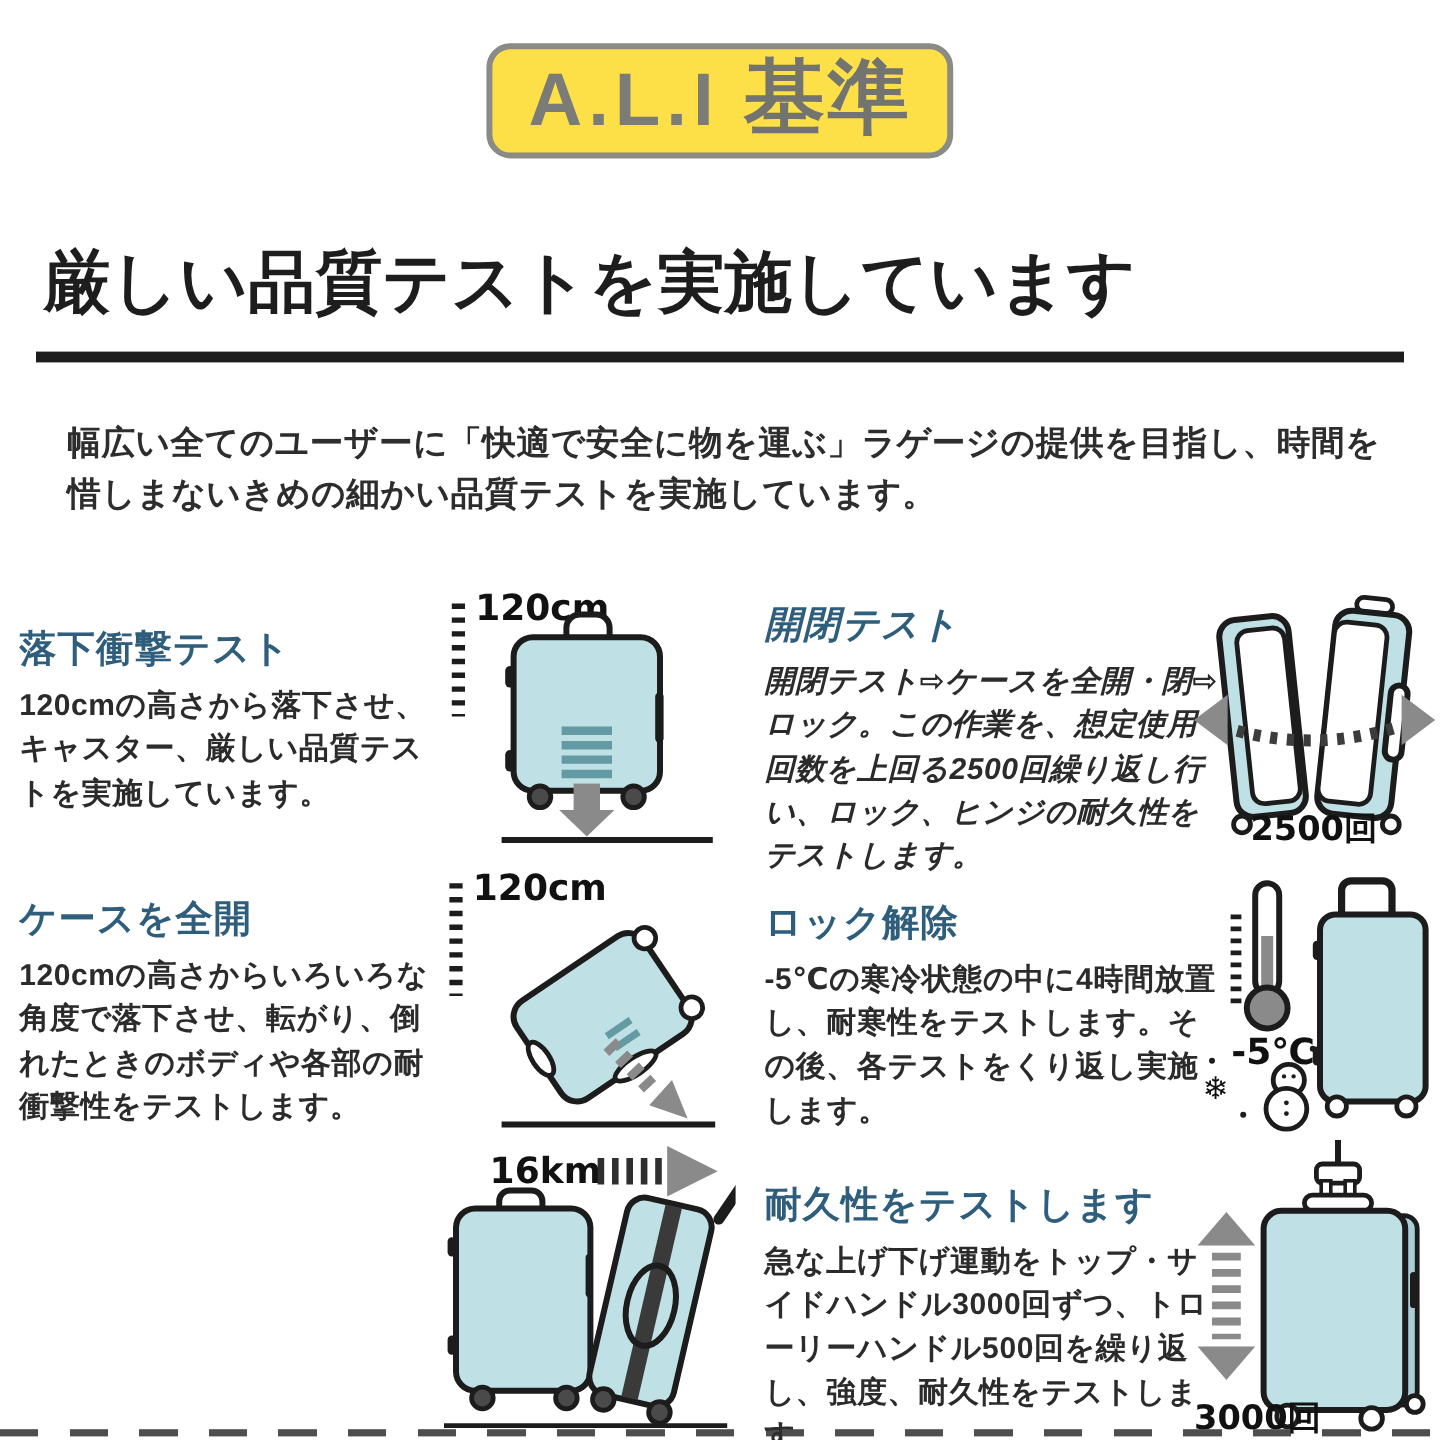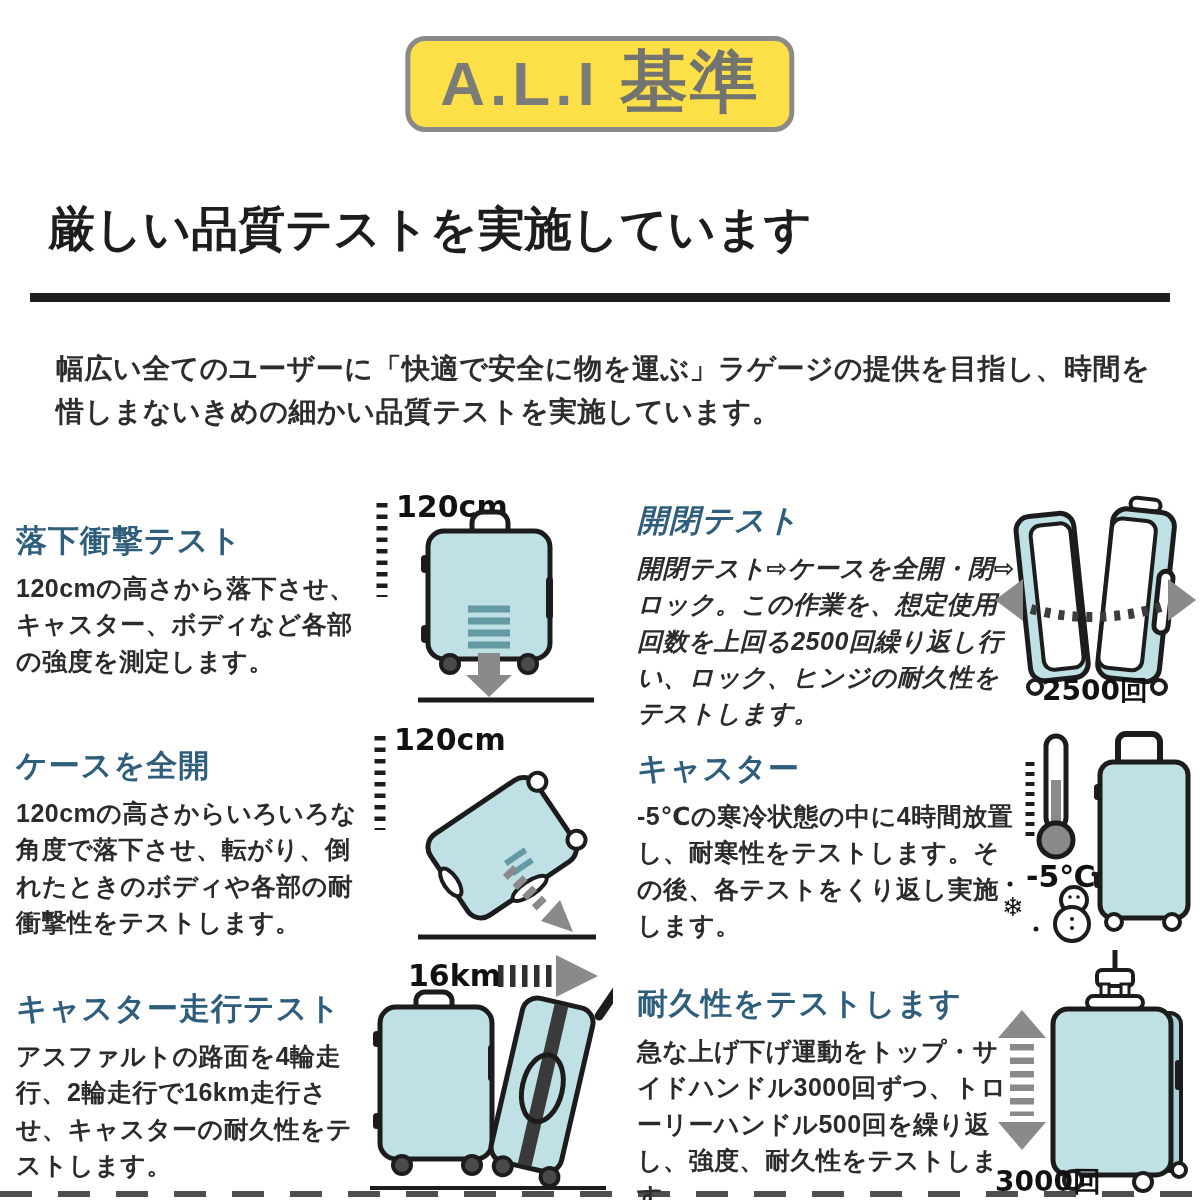--- a/index.html
+++ b/index.html
@@ -5,22 +5,22 @@
   html,body{margin:0;padding:0;background:#ffffff;}
   .sheet{position:relative;width:1200px;height:1200px;background:#ffffff;overflow:hidden;
          font-family:"Liberation Sans","DejaVu Sans",sans-serif;}
   
   .logo-badge{position:absolute;top:36px;left:50%;transform:translateX(-50%);
     border:5px solid #8a8a86;border-radius:20px;padding:6px 30px 12px 30px;
     display:flex;align-items:flex-end;gap:20px;background:#fde047;}
   .logo-brand{font-size:62px;font-weight:800;color:#7b7b77;letter-spacing:5px;line-height:1;}
   .logo-suffix{font-size:68px;font-weight:800;color:#737370;line-height:1;letter-spacing:2px;}
   
-  .main-title{position:absolute;top:198px;left:48px;width:1140px;margin:0;
-    font-size:47px;font-weight:800;color:#1d1d1d;letter-spacing:0px;white-space:nowrap;}
+  .main-title{position:absolute;top:198px;left:36px;width:1140px;margin:0;
+    font-size:56px;font-weight:800;color:#1d1d1d;letter-spacing:0px;white-space:nowrap;}
   .title-underline{position:absolute;top:293px;left:30px;width:1140px;height:9px;background:#1d1d1d;}
   
   .intro{position:absolute;top:336px;left:44px;width:1120px;margin:12px;
     font-size:28px;font-weight:700;color:#2d2d2d;line-height:1.52;letter-spacing:0.5px;}
   
   .test-text{position:absolute;}
   .sec-title{margin:0 0 8px 0;font-size:31px;font-weight:800;color:#2e5e7c;letter-spacing:1px;}
   .sec-body{margin:0;font-size:25px;font-weight:700;color:#2b2b2b;line-height:1.45;letter-spacing:0.5px;}
   .fig{position:absolute;}
   svg text{font-family:"DejaVu Sans","Liberation Sans",sans-serif;font-weight:bold;fill:#111111;}
@@ -37,21 +37,21 @@
     <span class="logo-suffix">基準</span>
   </div>
 
   <h1 class="main-title">厳しい品質テストを実施しています</h1>
   <div class="title-underline"></div>
 
   <p class="intro">幅広い全てのユーザーに「快適で安全に物を運ぶ」ラゲージの提供を目指し、時間を惜しまないきめの細かい品質テストを実施しています。</p>
 
   <div class="test-text" style="left:16px;top:520px;width:345px;">
     <h3 class="sec-title">落下衝撃テスト</h3>
-    <p class="sec-body">120cmの高さから落下させ、キャスター、ボディなど各部の強度を測定します。</p>
+    <p class="sec-body">120cmの高さから落下させ、キャスター、厳しい品質テストを実施しています。</p>
   </div>
 
   <svg class="fig" style="left:362px;top:485px;" width="235" height="220" viewBox="0 0 235 220">
     <line x1="20" y1="18" x2="20" y2="112" stroke="#1c1c1c" stroke-width="11" stroke-dasharray="4.5 7"></line>
     <text x="34" y="32" font-size="30">120cm</text>
     <path d="M110 46 v-8 a11 11 0 0 1 11 -11 h14 a11 11 0 0 1 11 11 v8" fill="#ffffff" stroke="#1c1c1c" stroke-width="5"></path>
     <rect x="66" y="46" width="122" height="128" rx="16" fill="#bfe0e4" stroke="#1c1c1c" stroke-width="5"></rect>
     <rect x="59" y="70" width="8" height="18" rx="4" fill="#1c1c1c"></rect>
     <rect x="59" y="140" width="8" height="18" rx="4" fill="#1c1c1c"></rect>
     <rect x="184" y="92" width="7" height="42" rx="3.5" fill="#1c1c1c"></rect>
@@ -112,21 +112,21 @@
         <line x1="136" y1="146" x2="160" y2="146"></line>
           <line x1="136" y1="158" x2="160" y2="158"></line>
       </g>
     </g>
     <line x1="148" y1="152" x2="184" y2="190" stroke="#8a8a8a" stroke-width="14" stroke-dasharray="7 7"></line>
     <polygon points="181,203 200,182 213,214" fill="#8a8a8a"></polygon>
     <line x1="58" y1="219" x2="236" y2="219" stroke="#1c1c1c" stroke-width="5"></line>
   </svg>
 
   <div class="test-text" style="left:637px;top:748px;width:382px;">
-    <h3 class="sec-title">キャスター</h3>
+    <h3 class="sec-title">ロック解除</h3>
     <p class="sec-body">-5℃の寒冷状態の中に4時間放置し、耐寒性をテストします。その後、各テストをくり返し実施します。</p>
   </div>
 
   <svg class="fig" style="left:1000px;top:722px;" width="198" height="222" viewBox="0 0 198 222">
     <line x1="30" y1="40" x2="30" y2="118" stroke="#1c1c1c" stroke-width="9" stroke-dasharray="4 6"></line>
     <rect x="46" y="14" width="20" height="92" rx="10" fill="#ffffff" stroke="#1c1c1c" stroke-width="5"></rect>
     <rect x="51" y="58" width="10" height="48" fill="#8a8a8a"></rect>
     <circle cx="56" cy="118" r="17" fill="#8a8a8a" stroke="#1c1c1c" stroke-width="5"></circle>
     <text x="26" y="165" font-size="30">-5℃</text>
     <text x="2" y="194" font-size="26">❄</text>
@@ -142,24 +142,20 @@
         <circle cx="72" cy="206" r="2" fill="#1c1c1c"></circle>
     </g>
     <path d="M118 40 v-20 a8 8 0 0 1 8 -8 h26 a8 8 0 0 1 8 8 v20" fill="none" stroke="#1c1c1c" stroke-width="6"></path>
     <rect x="100" y="40" width="88" height="156" rx="13" fill="#bfe0e4" stroke="#1c1c1c" stroke-width="5"></rect>
     <rect x="94" y="62" width="7" height="16" rx="3.5" fill="#1c1c1c"></rect>
     <rect x="94" y="150" width="7" height="16" rx="3.5" fill="#1c1c1c"></rect>
     <circle cx="114" cy="200" r="8" fill="#ffffff" stroke="#1c1c1c" stroke-width="4"></circle>
     <circle cx="172" cy="200" r="8" fill="#ffffff" stroke="#1c1c1c" stroke-width="4"></circle>
   </svg>
 
-  <div class="test-text" style="left:16px;top:988px;width:352px;">
-    <h3 class="sec-title">キャスター走行テスト</h3>
-    <p class="sec-body">アスファルトの路面を4輪走行、2輪走行で16km走行させ、キャスターの耐久性をテストします。</p>
-  </div>
 
   <svg class="fig" style="left:358px;top:945px;" width="255" height="255" viewBox="0 0 255 255">
     <text x="50" y="41" font-size="30">16km</text>
     <line x1="140" y1="31" x2="194" y2="31" stroke="#2f2f2f" stroke-width="22" stroke-dasharray="5.5 6.5"></line>
     <polygon points="198,10 198,52 240,31" fill="#8a8a8a"></polygon>
     <path d="M58 62 v-6 a9 9 0 0 1 9 -9 h18 a9 9 0 0 1 9 9 v6" fill="#ffffff" stroke="#1c1c1c" stroke-width="5"></path>
     <rect x="22" y="62" width="112" height="152" rx="16" fill="#bfe0e4" stroke="#1c1c1c" stroke-width="5"></rect>
     <rect x="15" y="86" width="7" height="16" rx="3.5" fill="#1c1c1c"></rect>
     <rect x="15" y="168" width="7" height="16" rx="3.5" fill="#1c1c1c"></rect>
     <rect x="130" y="100" width="6" height="36" rx="3" fill="#1c1c1c"></rect>

